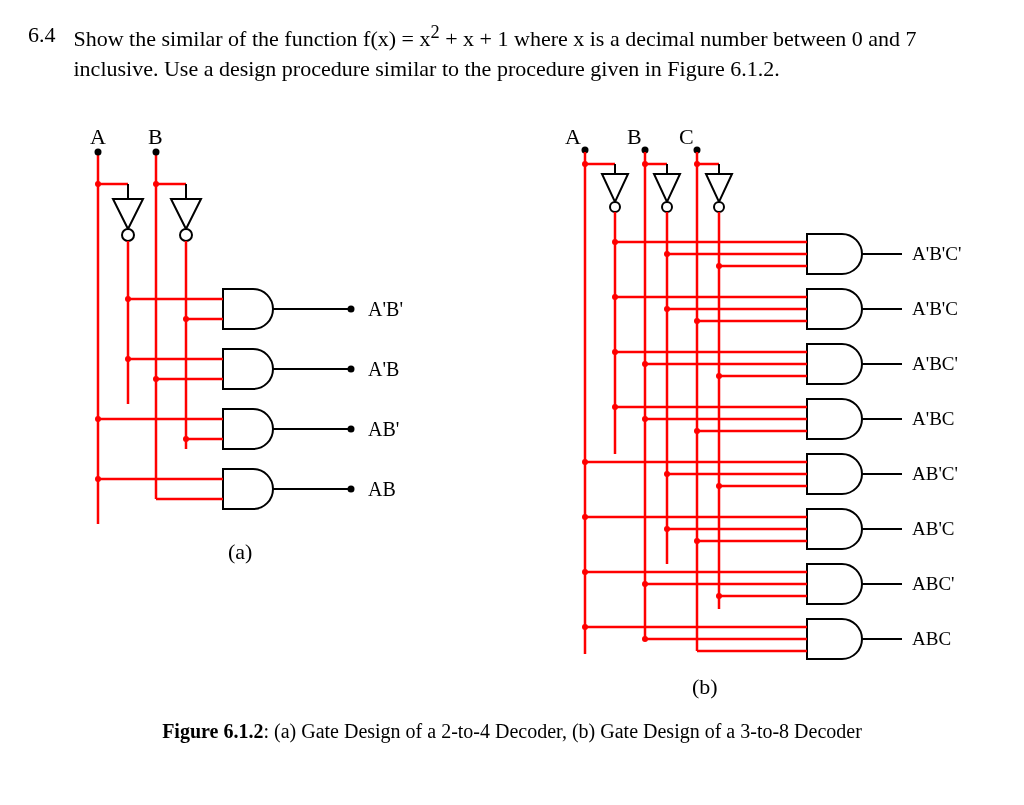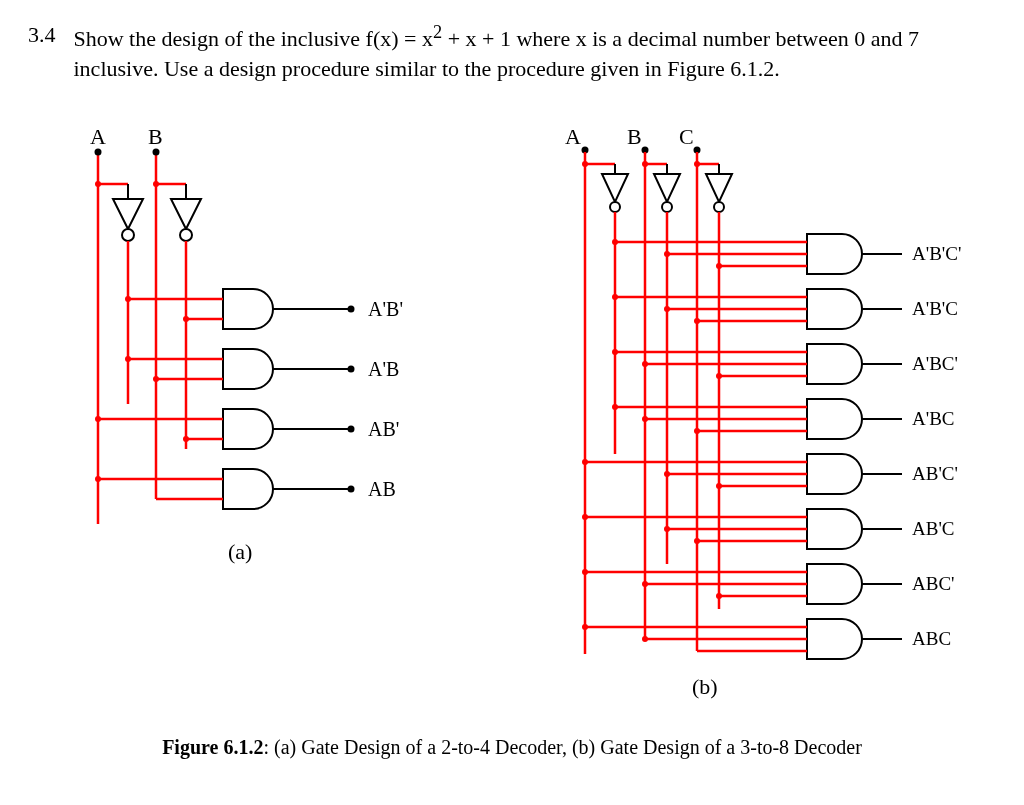--- a/index.html
+++ b/index.html
@@ -32,33 +32,33 @@
   }
   .diagram-a, .diagram-b {
     position: relative;
   }
   svg text {
     font-family: "Times New Roman", Times, serif;
   }
   .caption {
     text-align: center;
     font-size: 20px;
-    margin-top: 28px;
+    margin-top: 12px;
   }
   .caption b {
     font-weight: bold;
   }
 </style>
 </head>
 <body>
 
 <div class="problem">
-  <div class="num">3.4</div>
+  <div class="num">6.4</div>
   <div class="text">
-    <span>Show the design of the inclusive f(x) = x</span><sup>2</sup><span> + x + 1 where x is a decimal number between 0 and 7 inclusive.   Use a design procedure similar to the procedure given in </span><span>Figure 6.1.2.</span>
+    <span>Show the similar of the function f(x) = x</span><sup>2</sup><span> + x + 1 where x is a decimal number between 0 and 7 inclusive.   Use a design procedure similar to the procedure given in </span><span>Figure 6.1.2.</span>
   </div>
 </div>
 
 <div class="diagrams">
 
   <div class="diagram-a">
     <svg width="380" height="470" viewBox="0 0 380 470">
 
       <text x="42" y="20" font-size="22">A</text>
       <text x="100" y="20" font-size="22">B</text>

